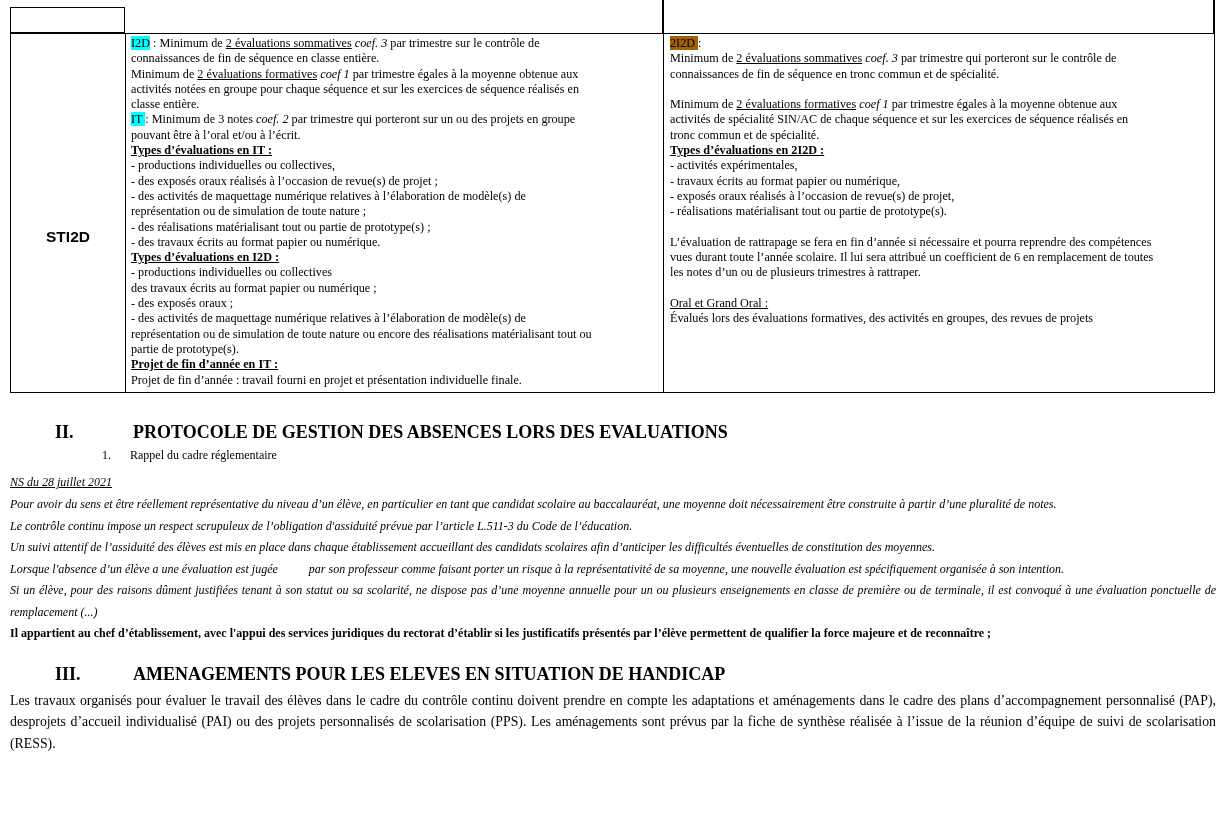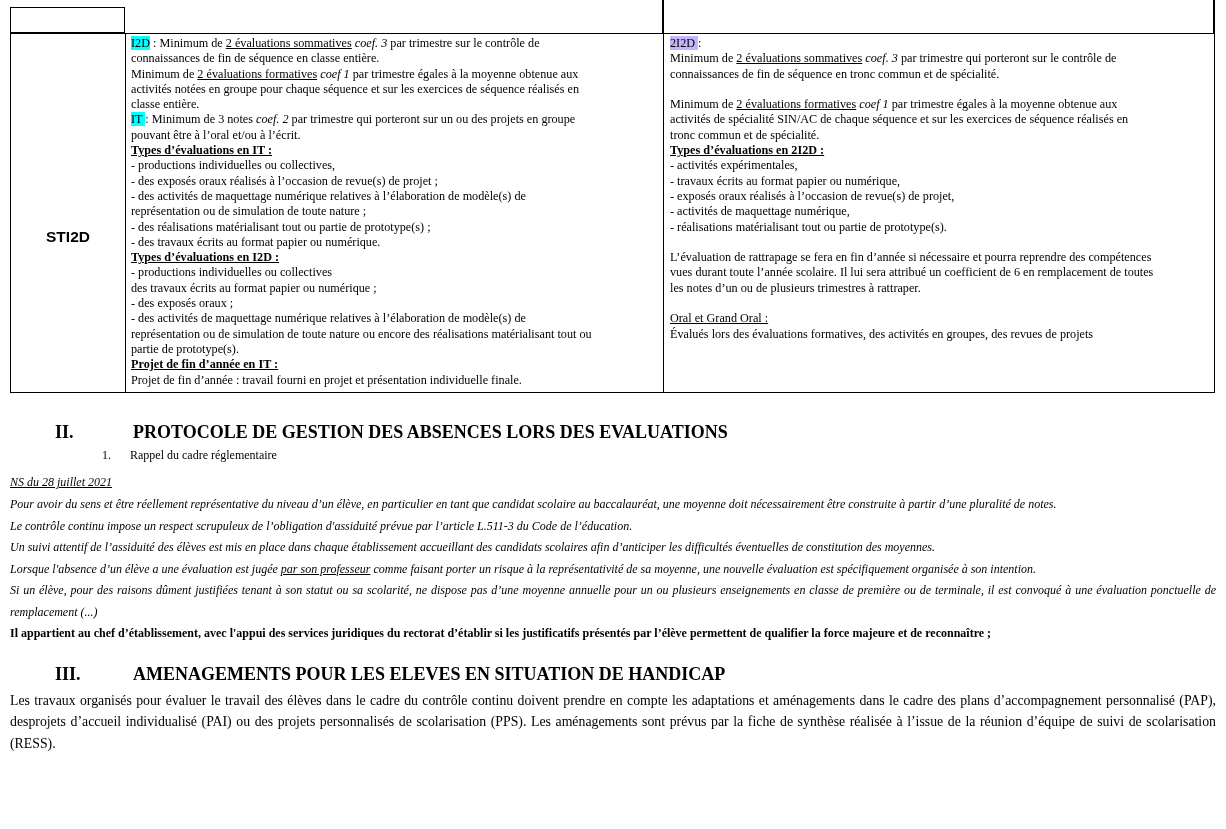--- a/index.html
+++ b/index.html
@@ -87,32 +87,31 @@
           <div class="ln"><span>- productions individuelles ou collectives</span></div>
           <div class="ln"><span>des travaux écrits au format papier ou numérique ;</span></div>
           <div class="ln"><span>- des exposés oraux ;</span></div>
           <div class="ln"><span>- des activités de maquettage numérique relatives à l’élaboration de modèle(s) de</span></div>
           <div class="ln"><span>représentation ou de simulation de toute nature ou encore des réalisations matérialisant tout ou</span></div>
           <div class="ln"><span>partie de prototype(s).</span></div>
           <div class="ln"><span style="font-weight: bold; text-decoration: underline;">Projet de fin d’année en IT :</span></div>
           <div class="ln"><span>Projet de fin d’année : travail fourni en projet et présentation individuelle finale.</span></div>
         </div>
       <div class="cell c2">
-          <div class="ln"><span style="background-color: #c4b5fd;">2I2D </span><span>:</span></div>
+          <div class="ln"><span style="background-color: #a16207;">2I2D </span><span>:</span></div>
           <div class="ln"><span>Minimum de </span><span style="text-decoration: underline;">2 évaluations sommatives</span><span> </span><span style="font-style: italic;">coef. 3</span><span> par trimestre qui porteront sur le contrôle de</span></div>
           <div class="ln"><span>connaissances de fin de séquence en tronc commun et de spécialité.</span></div>
           <div class="ln">&nbsp;</div>
           <div class="ln"><span>Minimum de </span><span style="text-decoration: underline;">2 évaluations formatives</span><span> </span><span style="font-style: italic;">coef 1</span><span> par trimestre égales à la moyenne obtenue aux</span></div>
           <div class="ln"><span>activités de spécialité SIN/AC de chaque séquence et sur les exercices de séquence réalisés en</span></div>
           <div class="ln"><span>tronc commun et de spécialité.</span></div>
           <div class="ln"><span style="font-weight: bold; text-decoration: underline;">Types d’évaluations en 2I2D :</span></div>
           <div class="ln"><span>- activités expérimentales,</span></div>
           <div class="ln"><span>- travaux écrits au format papier ou numérique,</span></div>
           <div class="ln"><span>- exposés oraux réalisés à l’occasion de revue(s) de projet,</span></div>
-          <div class="ln"><span>- activités de maquettage numérique,</span></div>
           <div class="ln"><span>- réalisations matérialisant tout ou partie de prototype(s).</span></div>
           <div class="ln">&nbsp;</div>
           <div class="ln"><span>L’évaluation de rattrapage se fera en fin d’année si nécessaire et pourra reprendre des compétences</span></div>
           <div class="ln"><span>vues durant toute l’année scolaire. Il lui sera attribué un coefficient de 6 en remplacement de toutes</span></div>
           <div class="ln"><span>les notes d’un ou de plusieurs trimestres à rattraper.</span></div>
           <div class="ln">&nbsp;</div>
           <div class="ln"><span style="text-decoration: underline;">Oral et Grand Oral :</span></div>
           <div class="ln"><span>Évalués lors des évaluations formatives, des activités en groupes, des revues de projets</span></div>
         </div>
     </div>
@@ -127,21 +126,21 @@
     <div class="subrow">
       <span class="hl-g"><span class="subnum">1.</span><span>Rappel du cadre réglementaire</span></span>
     </div>
 
     <div class="ns">NS du 28 juillet 2021</div>
 
     <div class="paras">
         <div class="para italic"><span>Pour avoir du sens et être réellement représentative du niveau d’un élève, en particulier en tant que candidat scolaire au baccalauréat, une moyenne doit nécessairement être construite à partir d’une pluralité de notes.</span></div>
         <div class="para italic"><span>Le contrôle continu impose un respect scrupuleux de l’obligation d'assiduité prévue par l’article L.511-3 du Code de l’éducation.</span></div>
         <div class="para italic"><span>Un suivi attentif de l’assiduité des élèves est mis en place dans chaque établissement accueillant des candidats scolaires afin d’anticiper les difficultés éventuelles de constitution des moyennes.</span></div>
-        <div class="para italic"><span>Lorsque l'absence d’un élève a une évaluation est jugée </span><span style="text-decoration: underline;">par son professeur</span><span> comme faisant porter un risque à la représentativité de sa moyenne, une nouvelle évaluation est spécifiquement organisée à son intention.</span></div>
+        <div class="para italic"><span>Lorsque l'absence d’un élève a une évaluation est jugée </span><span style=" margin-left: 28px;">par son professeur</span><span> comme faisant porter un risque à la représentativité de sa moyenne, une nouvelle évaluation est spécifiquement organisée à son intention.</span></div>
         <div class="para italic"><span>Si un élève, pour des raisons dûment justifiées tenant à son statut ou sa scolarité, ne dispose pas d’une moyenne annuelle pour un ou plusieurs enseignements en classe de première ou de terminale, il est convoqué à une évaluation ponctuelle de remplacement (...)</span></div>
         <div class="para bold"><span>Il appartient au chef d’établissement, avec l'appui des services juridiques du rectorat d’établir si les justificatifs présentés par l’élève permettent de qualifier la force majeure et de reconnaître ;</span></div>
       </div>
 
     <div class="hrow h3">
       <span class="hl-y"><span class="hnum">III.</span><span>AMENAGEMENTS POUR LES ELEVES EN SITUATION DE HANDICAP</span></span>
     </div>
 
     <div class="para3">Les travaux organisés pour évaluer le travail des élèves dans le cadre du contrôle continu doivent prendre en compte les adaptations et aménagements dans le cadre des plans d’accompagnement personnalisé (PAP), desprojets d’accueil individualisé (PAI) ou des projets personnalisés de scolarisation (PPS). Les aménagements sont prévus par la fiche de synthèse réalisée à l’issue de la réunion d’équipe de suivi de scolarisation (RESS).</div>
 

